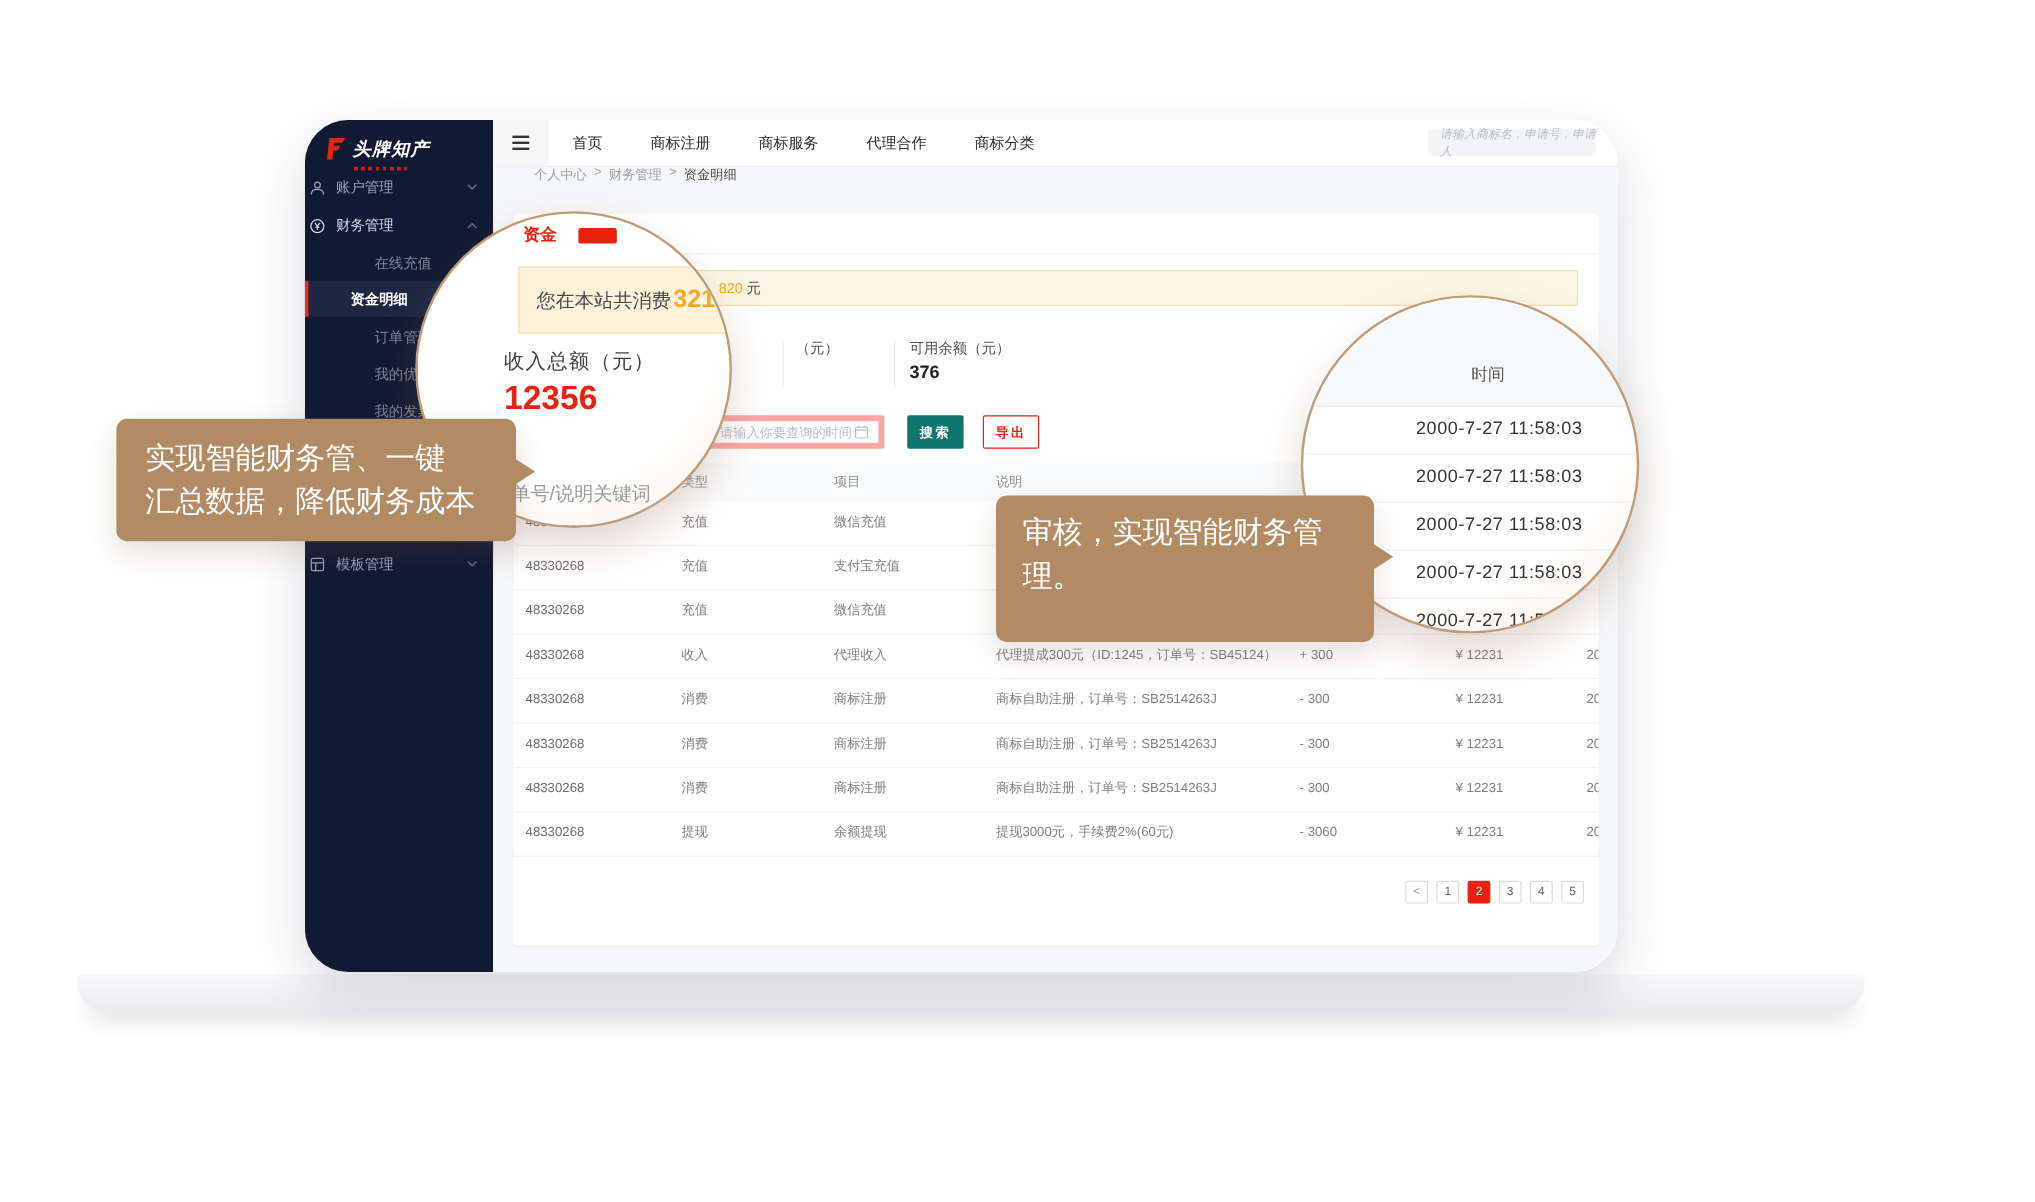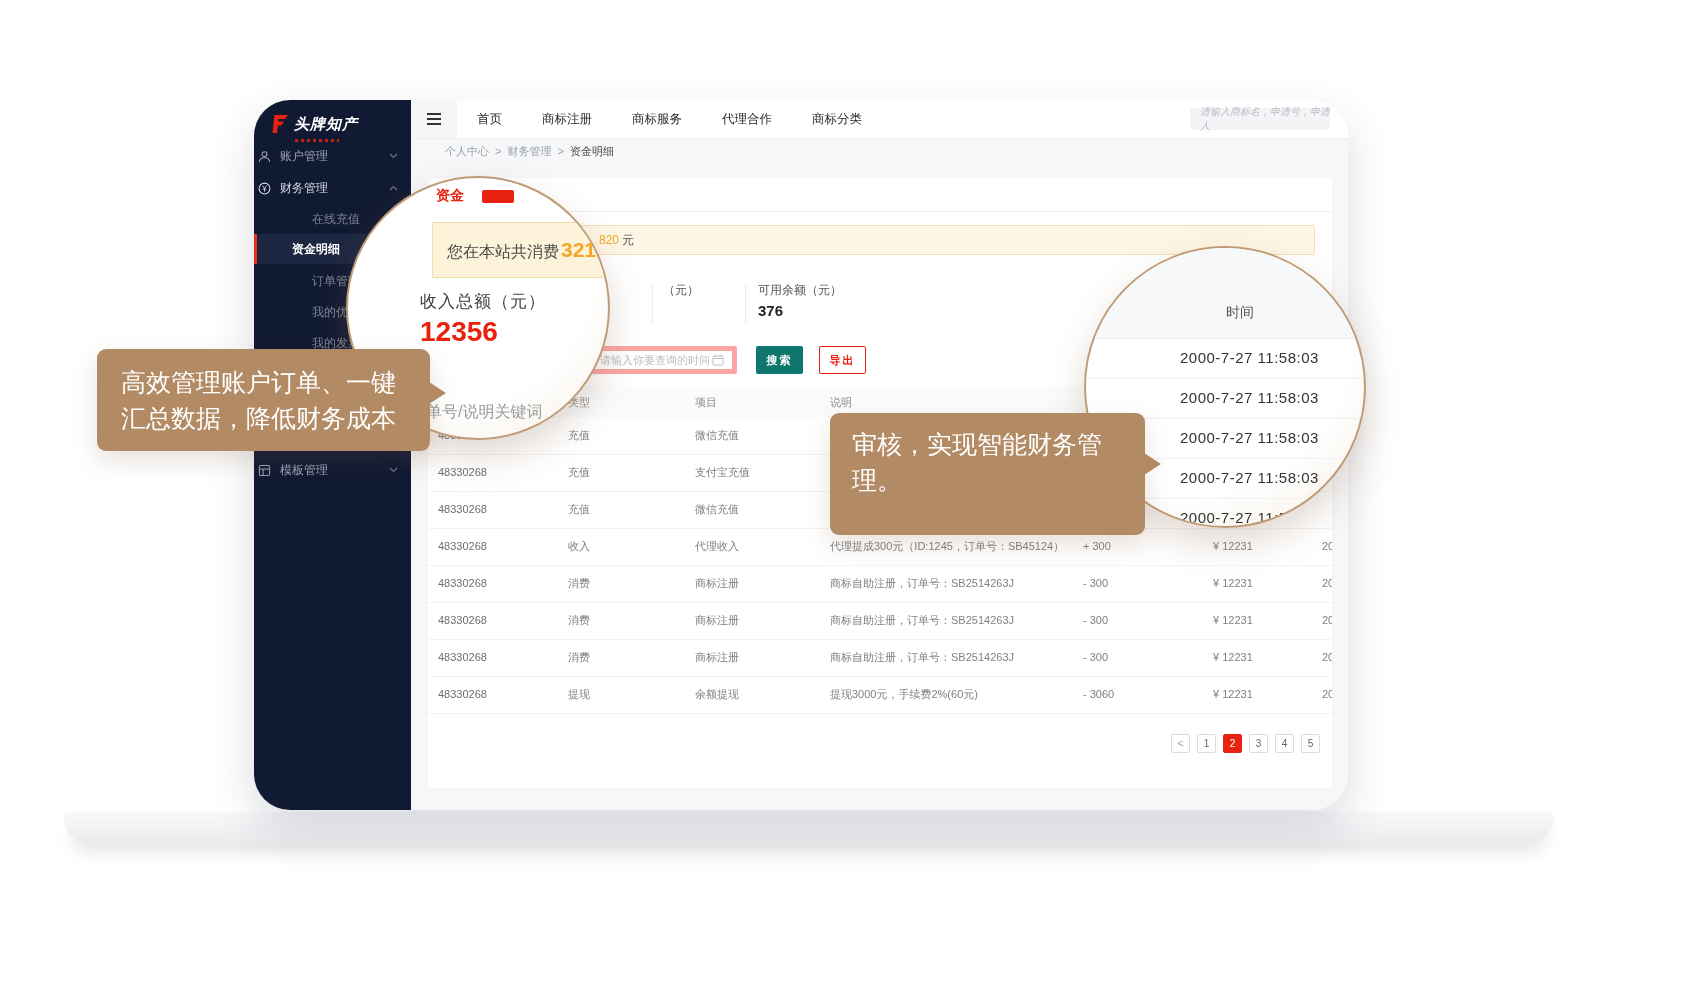--- a/index.html
+++ b/index.html
@@ -29,21 +29,21 @@
   .main{position:absolute;left:157px;top:0;right:0;bottom:0;background:#f6f7f9;}
   .topbar{position:absolute;top:0;left:0;right:0;height:38px;background:#fff;border-bottom:1px solid #ededed;}
   .burger{position:absolute;left:0;top:0;width:46px;height:38px;background:#f6f6f6;
           display:flex;flex-direction:column;justify-content:center;align-items:center;gap:3px;cursor:pointer;}
   .burger i{display:block;width:14px;height:2px;background:#333;}
   .nav-links{position:absolute;left:66px;top:0;height:38px;display:flex;align-items:center;gap:40px;
              font-size:12.5px;color:#2b2b2b;}
   .nav-links span{cursor:pointer;}
   .searchbox{position:absolute;right:18px;top:8px;width:140px;height:22px;background:#f3f4f6;border-radius:2px;
              display:flex;align-items:center;padding-left:10px;box-sizing:border-box;font-size:10px;color:#b8bcc4;font-style:italic;}
-  .crumbs{position:absolute;top:38px;left:0;right:0;height:26px;display:flex;align-items:center;
+  .crumbs{position:absolute;top:38px;left:0;right:0;height:26px;display:flex;align-items:flex-start;
           padding-left:34px;font-size:11px;color:#9aa0a8;gap:6px;}
   .crumbs .cur{color:#4a4a4a;}
   
   .card{position:absolute;left:17px;top:78px;width:904px;height:610px;background:#fff;border-radius:3px;
         overflow:hidden;box-shadow:0 1px 3px rgba(0,0,0,.04);}
   .tabline{position:absolute;top:33px;left:0;right:0;height:1px;background:#f0f0f0;}
   .tab{position:absolute;left:17px;top:9px;font-size:13px;color:#e8220e;font-weight:bold;cursor:pointer;}
   .tab-underline{position:absolute;left:17px;top:31px;width:52px;height:2px;background:#e8220e;}
   .banner{position:absolute;left:15px;top:47px;width:872px;height:30px;background:#fdf6e4;
           border:1px solid #f3dfad;border-radius:2px;box-sizing:border-box;}
@@ -370,21 +370,21 @@
       </div>
     <div class="zb-row r3">
         <span>2000-7-27 11:58:03</span>
       </div>
     <div class="zb-row r4">
         <span>2000-7-27 11:58:03</span>
       </div>
   </div>
 
   <div class="tip tip1">
-    <span class="ln">高效管理账户订单、一键</span>
+    <span class="ln">实现智能财务管、一键</span>
     <span class="ln">汇总数据，降低财务成本</span>
     <i class="arrow"></i>
   </div>
   <div class="tip tip2">
     <span class="ln">审核，实现智能财务管</span>
     <span class="ln">理。</span>
     <i class="arrow"></i>
   </div>
 
 </div>

